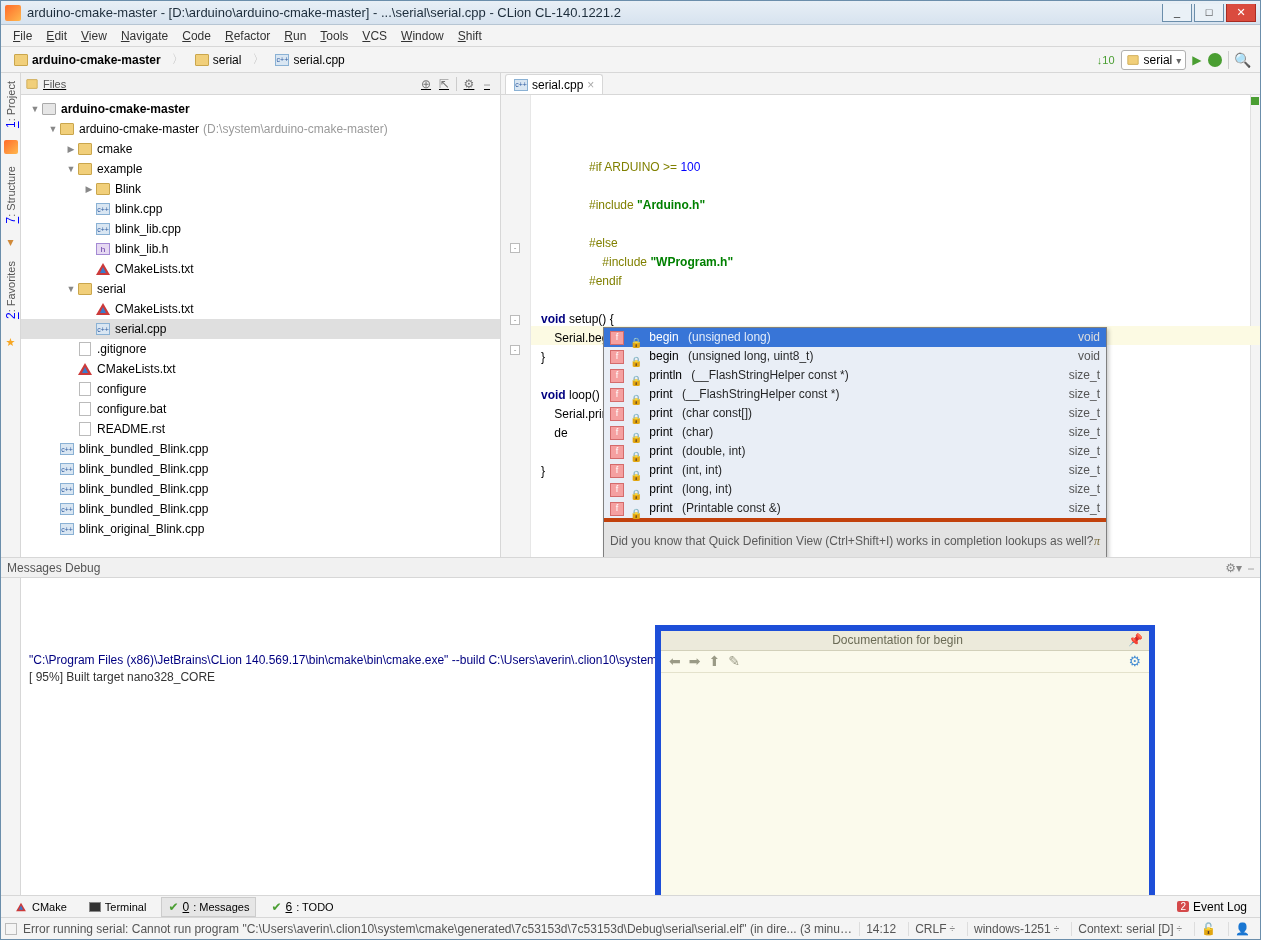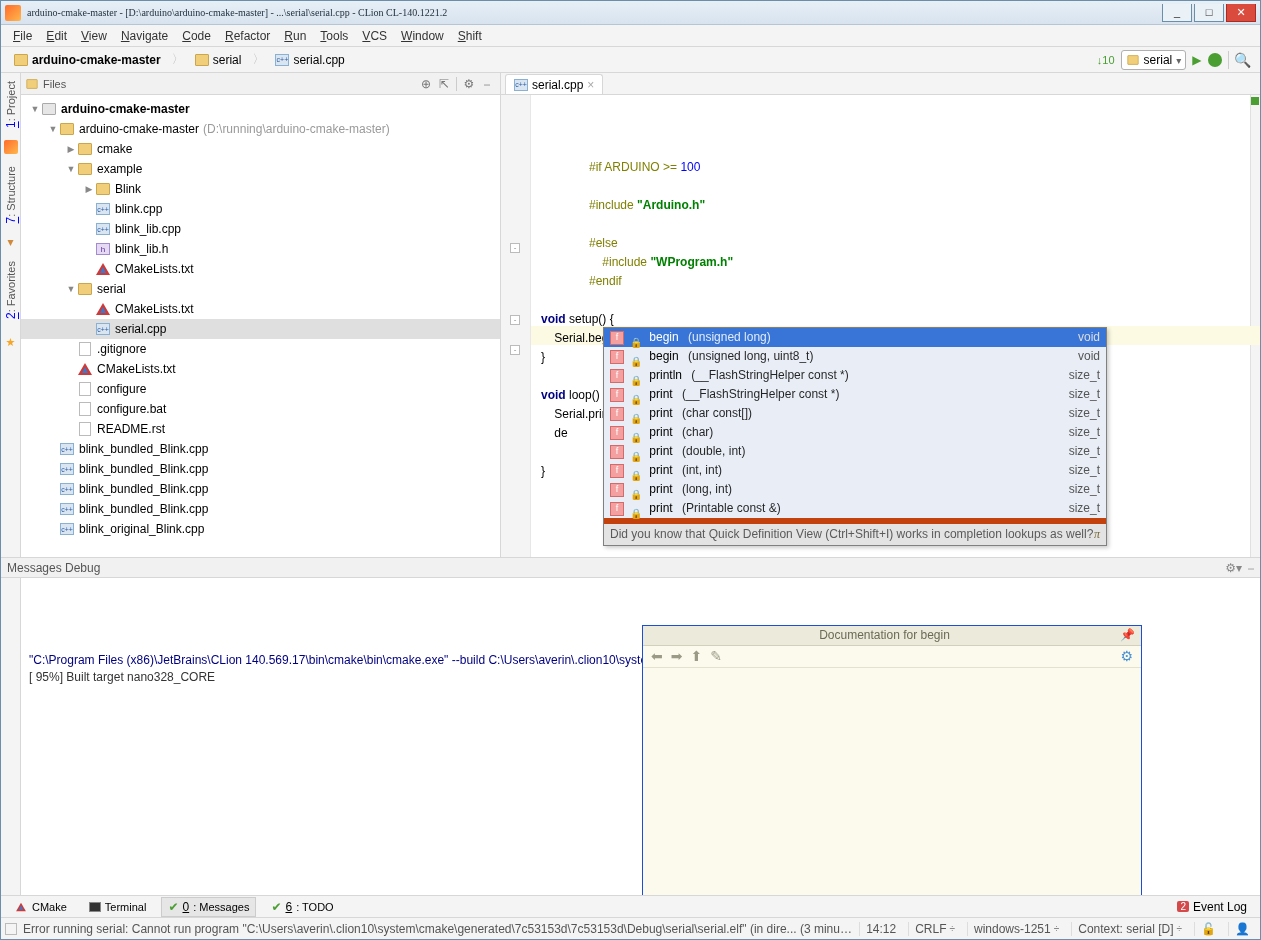--- a/index.html
+++ b/index.html
@@ -2,21 +2,21 @@
 <html><head>
 <meta charset="utf-8">
 <style>
 * { box-sizing: border-box; margin: 0; padding: 0; font-family: "Segoe UI", Tahoma, sans-serif; font-size: 12px; }
 html, body { width: 1261px; height: 940px; overflow: hidden; background: #fff; }
 
 
 .window-frame { width: 1261px; height: 940px; border: 1px solid #6b8eab; display: flex; flex-direction: column; background:#fff;}
 .titlebar { height: 24px; background: linear-gradient(#e8eff6,#d7e3ef); display:flex; align-items:center; padding:0 4px; border-bottom:1px solid #b6c5d3;}
 .titlebar .clion-icon { width:16px; height:16px; margin-right:6px; background: linear-gradient(135deg,#ff6b2b,#ffb84d); border-radius:2px;}
-.titlebar .title { flex:1; color:#1d2d3b; font-size:10px;font-family:Liberation Serif, serif;}
+.titlebar .title { flex:1; color:#1d2d3b; font-size:13px;}
 .titlebar .win-btns { display:flex; gap:2px;}
 .win-btn { width:30px; height:18px; border:1px solid #6b8eab; border-top:none; display:flex; align-items:center; justify-content:center; background:#eaf1f7; color:#2a2a2a; font-size:11px; cursor:pointer;}
 .win-btn.close { background:#da4b3e; border-color:#a82c22; color:#fff;}
 
 
 .menubar { height:22px; display:flex; align-items:center; gap:2px; padding:0 6px; background:#f4f4f4; border-bottom:1px solid #d7d7d7;}
 .menubar span { padding:2px 6px; color:#333; cursor:pointer;}
 .menubar span::first-letter { text-decoration: underline; }
 
 
@@ -33,21 +33,21 @@
 
 .main-split { flex:1; display:flex; overflow:hidden; position:relative;}
 
 .v-strip { width:20px; background:#f4f4f4; border-right:1px solid #d7d7d7; display:flex; flex-direction:column; align-items:center; padding-top:4px; gap:8px;}
 .v-tab { writing-mode: vertical-rl; transform: rotate(180deg); font-size:11px; color:#555; padding:4px 1px; cursor:pointer;}
 .v-tab .num{ text-decoration:underline;}
 .v-tab.star{ writing-mode:horizontal-tb; transform:none; color:#f6a623;}
 
 
 .tool-window { width:480px; display:flex; flex-direction:column; border-right:1px solid #d7d7d7;}
-.tool-header { height:22px; display:flex; align-items:center; border-bottom:1px solid #d7d7d7; background:#f1f1f1; padding:0 4px;}
+.tool-header { height:22px; display:flex; align-items:center; border-bottom:1px solid #d7d7d7; background:#f1f1f1; padding:0 4px;text-decoration:underline;}
 .tool-header .label{ font-size:11px; color:#555; padding:0 4px;}
 .tool-header .spacer{flex:1;}
 .tool-header .ico{ width:18px; height:18px; display:flex; align-items:center; justify-content:center; color:#777; cursor:pointer;}
 .tree { flex:1; overflow:auto; background:#fff; padding:4px 0;}
 .node { display:flex; align-items:center; height:20px; white-space:nowrap; cursor:pointer;}
 .node .tw { width:12px; text-align:center; color:#888; font-size:9px;}
 .node .ic { width:16px; height:16px; display:inline-flex; align-items:center; justify-content:center; margin-right:4px;}
 .node.sel { background:#dfdfdf;}
 .node .muted{ color:#9a9a9a; margin-left:4px;}
 .node.bold>.lbl{font-weight:bold;}
@@ -81,24 +81,24 @@
 
 .completion{ position:absolute; left:72px; top:232px; width:504px; border:1px solid #808080; background:#e9eef6; box-shadow:2px 2px 4px rgba(0,0,0,.2); z-index:5;}
 .completion .row{ height:19px; display:flex; align-items:center; padding:0 6px; font-family:Consolas,monospace; font-size:13px; cursor:pointer;}
 .completion .row.sel{ background:#3875d7; color:#fff;}
 .completion .row .nm{ flex:1; display:flex; align-items:center; gap:6px;}
 .completion .row .ret{ color:#555;}
 .completion .row.sel .ret{ color:#ddd;}
 .completion .ico-f{ width:14px;height:14px;background:#f5a0a0;border:1px solid #d46b6b; font-size:9px; color:#fff; display:flex;align-items:center;justify-content:center;}
 .completion .ico-f::after{content:"f";}
 .completion .lock{width:10px;height:10px;color:#8a8a3a;font-size:10px;}
-.completion .hint{ font-size:11px; color:#5a5a5a; padding:1px 6px; background:#e3e3e3; border-top:6px solid #c2410c; display:flex;}
+.completion .hint{ font-size:11px; color:#5a5a5a; padding:10px 6px; background:#e3e3e3; border-top:4px solid #c2410c; display:flex;}
 .completion .hint .pi{margin-left:auto;font-family:serif;font-style:italic;color:#7a6a3a;}
 
-.doc-popup{ position:absolute; right:118px; top:47px; width:500px; height:290px; background:#fbfaec; border:1px solid #1d4ed8; display:flex; flex-direction:column; z-index:4;}
+.doc-popup{ position:absolute; right:105px; top:47px; width:500px; height:290px; background:#fbfaec; border:6px solid #1d4ed8; display:flex; flex-direction:column; z-index:4;}
 .doc-popup .hdr{height:20px;background:#eceadb;border-bottom:1px solid #d2d0ba; display:flex;align-items:center; padding:0 6px; font-size:11px; color:#6a6a55;}
 .doc-popup .hdr .t{flex:1;text-align:center;}
 .doc-popup .hdr .pin{cursor:pointer;color:#888;}
 .doc-popup .nav{height:22px;display:flex;align-items:center;gap:8px;padding:0 8px;border-bottom:1px solid #e4e2cc;}
 .doc-popup .nav span{color:#9a9a86;cursor:pointer;font-size:14px;}
 .doc-popup .nav .sp{flex:1;}
 .doc-popup .nav .gear{color:#4b91d4;}
 .doc-popup .body{flex:1;padding:6px 8px; color:#6a6512; font-family:Consolas,monospace;}
 
 
@@ -209,21 +209,21 @@
               <span class="folder-ic proj"></span>
             </span>
             <span class="lbl">arduino-cmake-master</span>
           </div>
           <div class="node" style="padding-left: 26px;">
             <span class="tw">▼</span>
             <span class="ic">
               <span class="folder-ic"></span>
             </span>
             <span class="lbl">arduino-cmake-master</span>
-            <span class="muted">(D:\running\arduino-cmake-master)</span>
+            <span class="muted">(D:\system\arduino-cmake-master)</span>
           </div>
           <div class="node" style="padding-left: 44px;">
             <span class="tw">▶</span>
             <span class="ic">
               <span class="folder-ic"></span>
             </span>
             <span class="lbl">cmake</span>
           </div>
           <div class="node" style="padding-left: 44px;">
             <span class="tw">▼</span>

